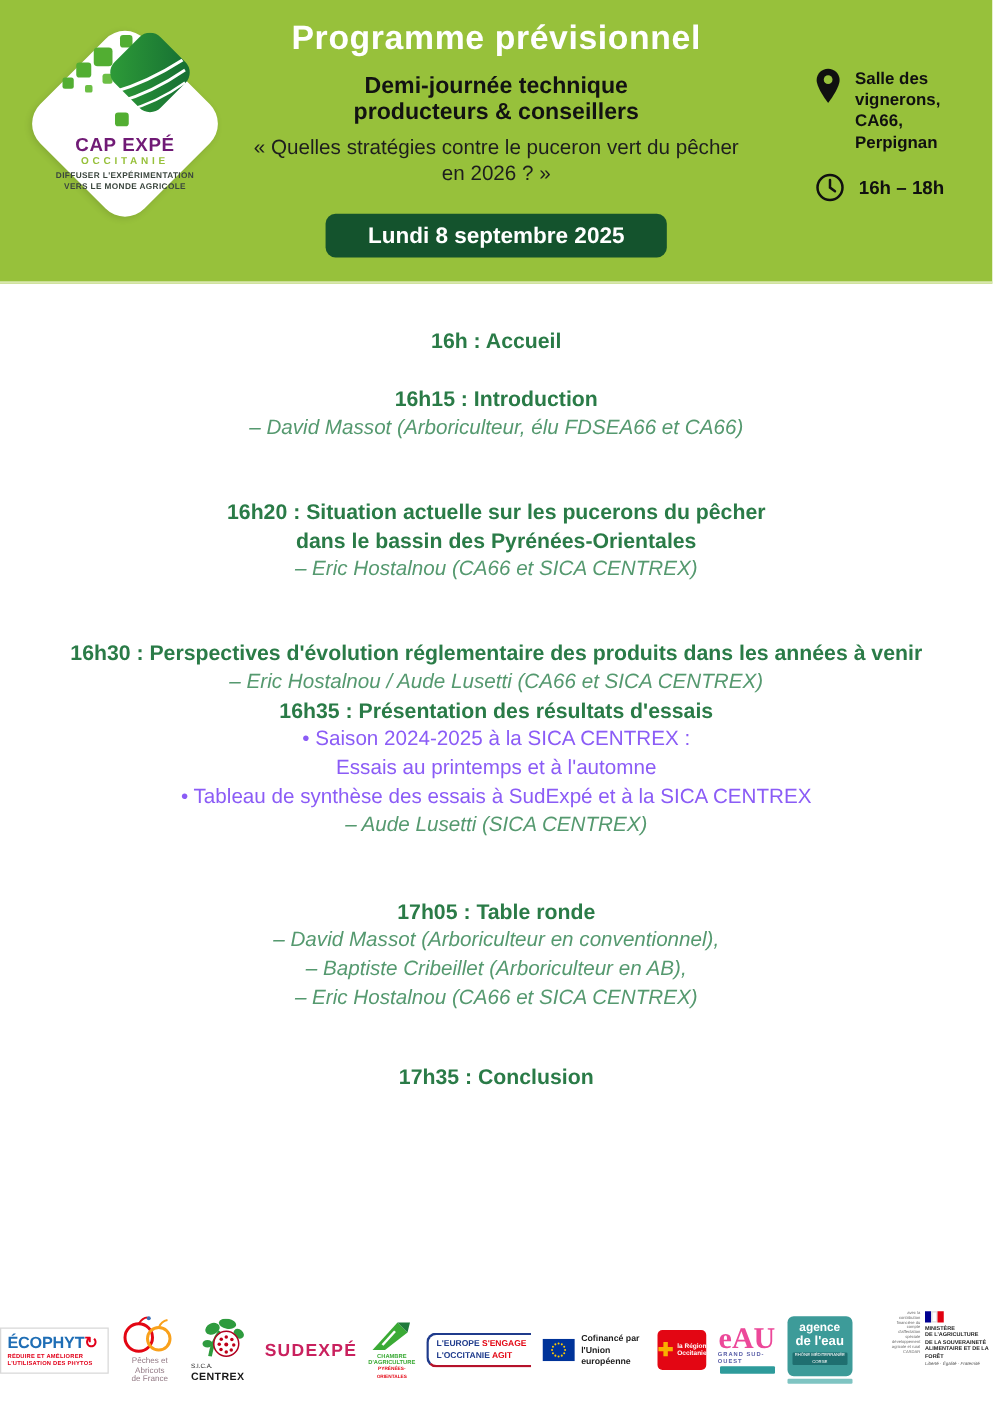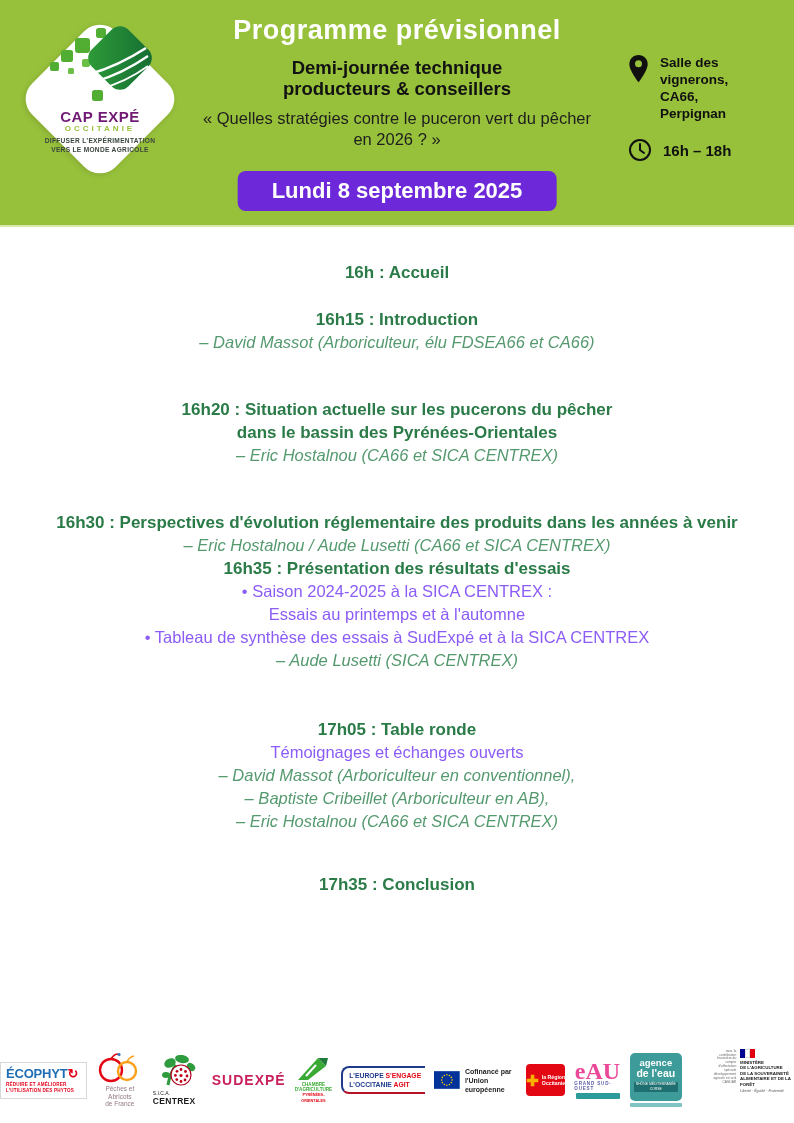--- a/index.html
+++ b/index.html
@@ -18,39 +18,39 @@
     border-bottom:2px solid #d9e7ae;
   }
   .header-center { position:absolute; left:0; top:0; width:100%; text-align:center; }
   .page-title {
     margin-top:15px; color:#ffffff; font-size:27px; font-weight:700; letter-spacing:.5px;
   }
   .subtitle { margin-top:11px; color:#121212; font-size:18.5px; font-weight:700; line-height:21px; }
   .quote { margin-top:9px; color:#1e1e1e; font-size:16.5px; line-height:20.5px; }
   .date-btn {
     position:absolute; top:171px; left:50%; transform:translateX(-50%);
-    background:#6d28d9; color:#ffffff; font-weight:700; font-size:22px;
+    background:#14532d; color:#ffffff; font-weight:700; font-size:18px;
     padding:7px 34px; border-radius:8px; border:none; white-space:nowrap;
   }
 
   
   .cap-logo { position:absolute; left:14px; top:4px; width:176px; height:192px; }
   .cap-diamond {
     position:absolute; left:27px; top:36px; width:118px; height:118px;
     background:#ffffff; border-radius:22px; transform:rotate(45deg);
     box-shadow:0 2px 6px rgba(0,0,0,.12);
   }
   .cap-content { position:absolute; left:0; top:0; width:176px; text-align:center; }
   .cap-mosaic { position:absolute; left:30px; top:22px; }
   .cap-name { position:absolute; left:0; top:104px; width:172px; color:#701a75; font-size:15px; font-weight:700; letter-spacing:.5px; }
   .cap-region { position:absolute; left:0; top:120px; width:172px; color:#97c13b; font-size:8px; font-weight:700; letter-spacing:3px; }
   .cap-tag { position:absolute; left:0; top:133px; width:172px; color:#3a453d; font-size:6.6px; font-weight:700; line-height:8.5px; letter-spacing:.3px; }
 
   
-  .info { position:absolute; left:628px; top:54px; width:138px; }
+  .info { position:absolute; left:652px; top:54px; width:138px; }
   .info-row { display:flex; align-items:flex-start; }
   .loc-text { margin-left:11px; color:#101010; font-size:13.5px; font-weight:700; line-height:17px; }
   .time-row { margin-top:16px; display:flex; align-items:center; }
   .time-text { margin-left:11px; color:#101010; font-size:15px; font-weight:700; }
 
   
   .schedule { position:absolute; top:227px; left:0; width:794px; padding-top:34px; }
   .session { text-align:center; }
   .line { line-height:23px; white-space:nowrap; }
   .l-bold { font-weight:700; color:#2a7b47; font-size:17px; }
@@ -210,21 +210,20 @@
   <div class="session mb5">
     <div class="line l-bold">16h35 : Présentation des résultats d'essais</div>
     <div class="line l-reg">•  Saison 2024-2025 à la SICA CENTREX :</div>
     <div class="line l-reg">Essais au printemps et à l'automne</div>
     <div class="line l-reg">•  Tableau de synthèse des essais à SudExpé et à la SICA CENTREX</div>
     <div class="line l-ital">–  Aude Lusetti (SICA CENTREX)</div>
   </div>
 
   <div class="session mb6">
     <div class="line l-bold">17h05 : Table ronde</div>
-    <div class="line l-reg">Témoignages et échanges ouverts</div>
     <div class="line l-ital">–  David Massot (Arboriculteur en conventionnel),</div>
     <div class="line l-ital">–  Baptiste Cribeillet (Arboriculteur en AB),</div>
     <div class="line l-ital">– Eric Hostalnou (CA66 et SICA CENTREX)</div>
   </div>
 
   <div class="session">
     <div class="line l-bold">17h35 : Conclusion</div>
   </div>
 </div>
 

